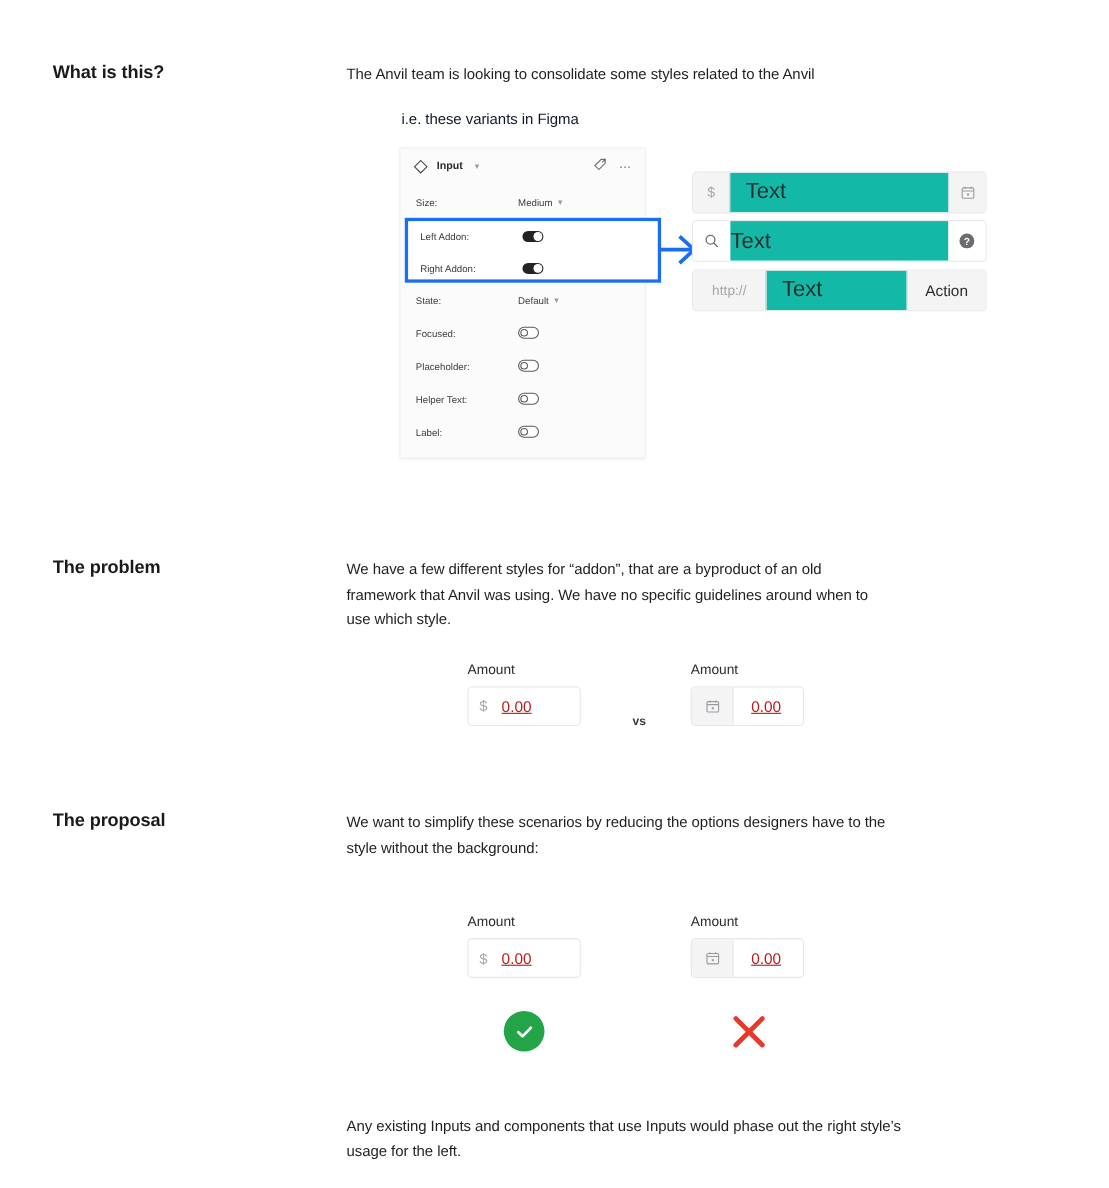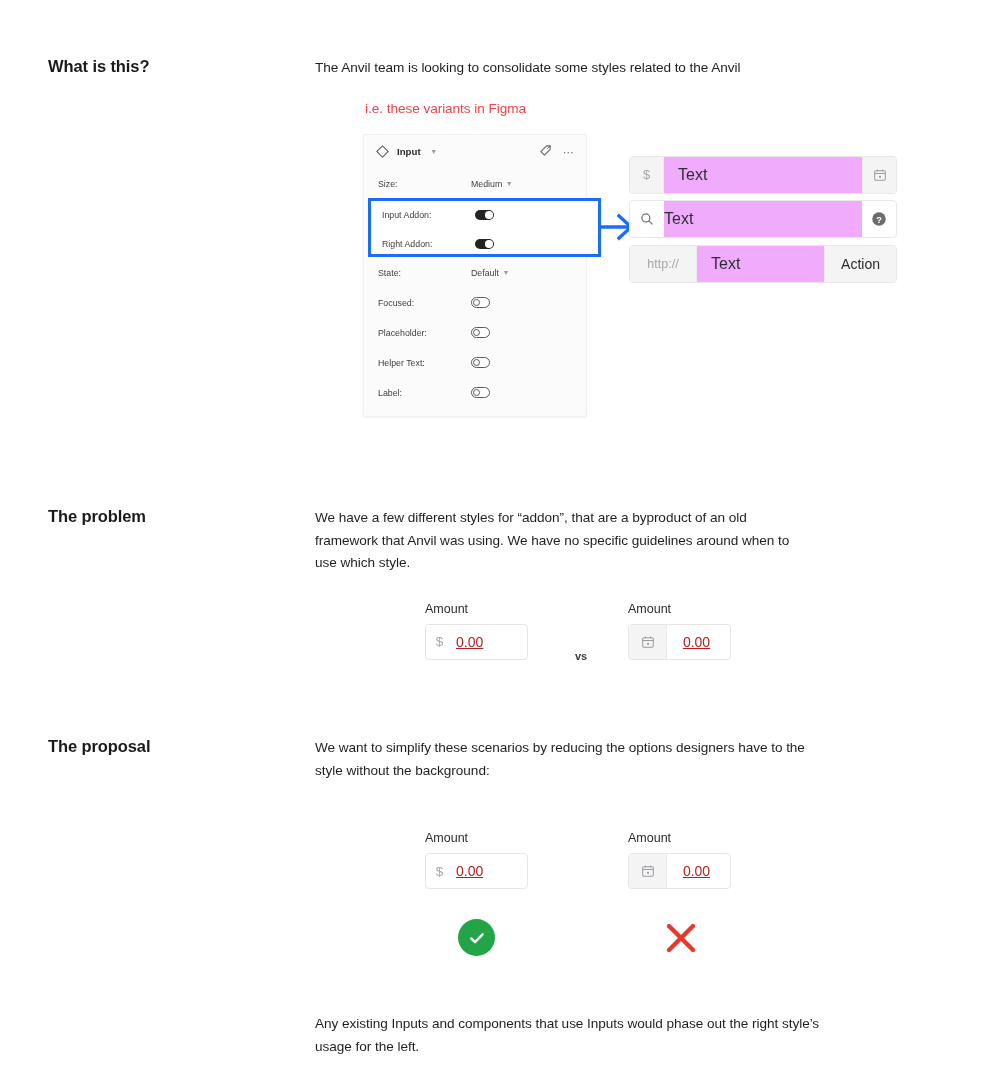--- a/index.html
+++ b/index.html
@@ -24,21 +24,21 @@
 
   .para {
     font-size:13.6px; line-height:22.5px; color:#1f1f1f;
     letter-spacing:-0.05px;
   }
   .para.w1 { width:490px; }
   .para.w2 { width:480px; }
   .para.w3 { width:508px; }
 
   .sub-note {
-    margin-left:50px; font-size:13.6px; color:#ef4444;
+    margin-left:50px; font-size:13.6px; color:#0f172a;
     letter-spacing:-0.05px;
   }
 
   
   .figma-panel {
     position:absolute; left:48px; top:0;
     width:224px; height:283px;
     background:#fbfbfb;
     border:1px solid #f0f0f0;
     border-radius:2px;
@@ -103,22 +103,22 @@
     display:flex; align-items:center; justify-content:center;
     width:34px; color:#8e8e93;
   }
   .addon-txt-btn {
     display:flex; align-items:center; justify-content:center;
     padding:0 16px; background:#f4f4f5; color:#2b2b2b;
     font-size:14px; font-weight:500;
   }
   .inp-field {
     flex:1; display:flex; align-items:center;
-    padding-left:14px; font-size:16px; color:#2e2e2e;
-    background:#f0abfc;
+    padding-left:14px; font-size:20px; color:#2e2e2e;
+    background:#14b8a6;
   }
   .inp-field.bl { border-left:1px solid #ececec; }
   .inp-field.br { border-right:1px solid #ececec; }
 
   
   .amt-wrap { position:absolute; left:110px; top:0; }
   .amt-label { font-size:12.5px; color:#2b2b2b; font-weight:500; margin-bottom:8px; }
   .amt-box {
     display:flex; align-items:stretch;
     height:36px; border:1px solid #e6e6e6; border-radius:4px;
@@ -221,21 +221,21 @@
 
         <div class="fp-row">
           <span class="fp-label">Label:</span>
           <span class="tgl off">
               <span class="knob"></span>
             </span>
         </div>
 
         <div class="hl-box">
           <div class="fp-row">
-            <span class="fp-label">Input Addon:</span>
+            <span class="fp-label">Left Addon:</span>
             <span class="tgl on">
                 <span class="knob"></span>
               </span>
           </div>
           <div class="fp-row">
             <span class="fp-label">Right Addon:</span>
             <span class="tgl on">
                 <span class="knob"></span>
               </span>
           </div>

